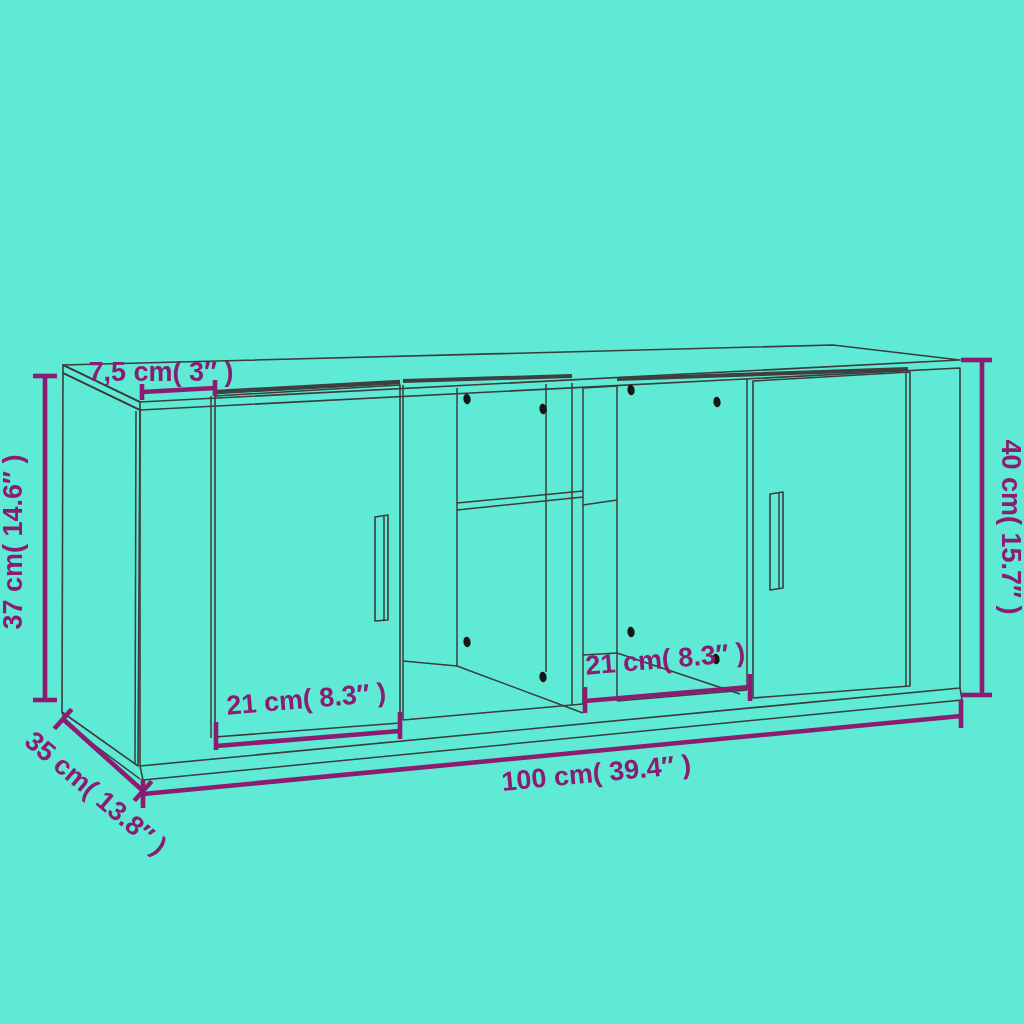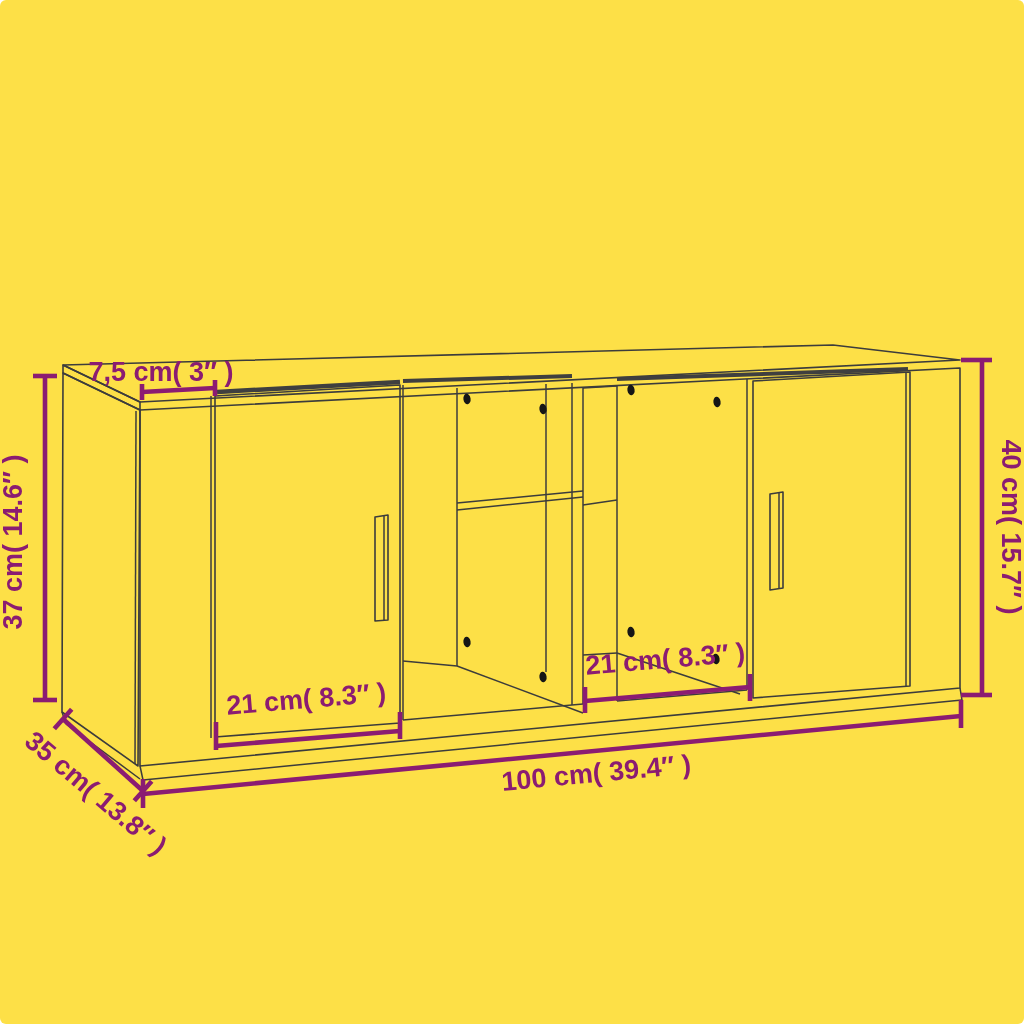--- a/index.html
+++ b/index.html
@@ -3,21 +3,21 @@
 <meta charset="utf-8">
 <style>
   html,body{margin:0;padding:0;background:#ffffff;width:1024px;height:1024px;overflow:hidden;}
   #stage{width:1024px;height:1024px;position:relative;background:#ffffff;}
   svg{display:block;}
   text{font-family:"Liberation Sans","DejaVu Sans",sans-serif;font-weight:bold;}
 </style>
 </head>
 <body>
 
-<div id="stage" style="background: #fde047; border-radius: 6px;">
+<div id="stage" style="background: #5eead4;">
     <svg width="1024" height="1024" viewBox="0 0 1024 1024">
       <polygon points="63,365 833,345 960,360 140,402" fill="none" stroke="#3c3c3c" stroke-width="1.6" stroke-linejoin="round"></polygon>
       <polygon points="63,365 140,402 140,410 63,373" fill="none" stroke="#3c3c3c" stroke-width="1.6" stroke-linejoin="round"></polygon>
       <polygon points="140,410 960,368 960,688 140,766" fill="none" stroke="#3c3c3c" stroke-width="1.6" stroke-linejoin="round"></polygon>
       <polygon points="63,373 140,410 138,766 62,712" fill="none" stroke="#3c3c3c" stroke-width="1.6" stroke-linejoin="round"></polygon>
       <polygon points="215,396 400,385 400,723 215,737" fill="none" stroke="#3c3c3c" stroke-width="1.6" stroke-linejoin="round"></polygon>
       <polygon points="753,381 910,372 910,686 753,698" fill="none" stroke="#3c3c3c" stroke-width="1.6" stroke-linejoin="round"></polygon>
       <polygon points="375,517 388,515 388,620 375,621" fill="none" stroke="#3c3c3c" stroke-width="1.6" stroke-linejoin="round"></polygon>
       <polygon points="770,494 783,492 783,588 770,590" fill="none" stroke="#3c3c3c" stroke-width="1.6" stroke-linejoin="round"></polygon>
       <line x1="136" y1="411" x2="135" y2="764" stroke="#3c3c3c" stroke-width="1.5"></line>

